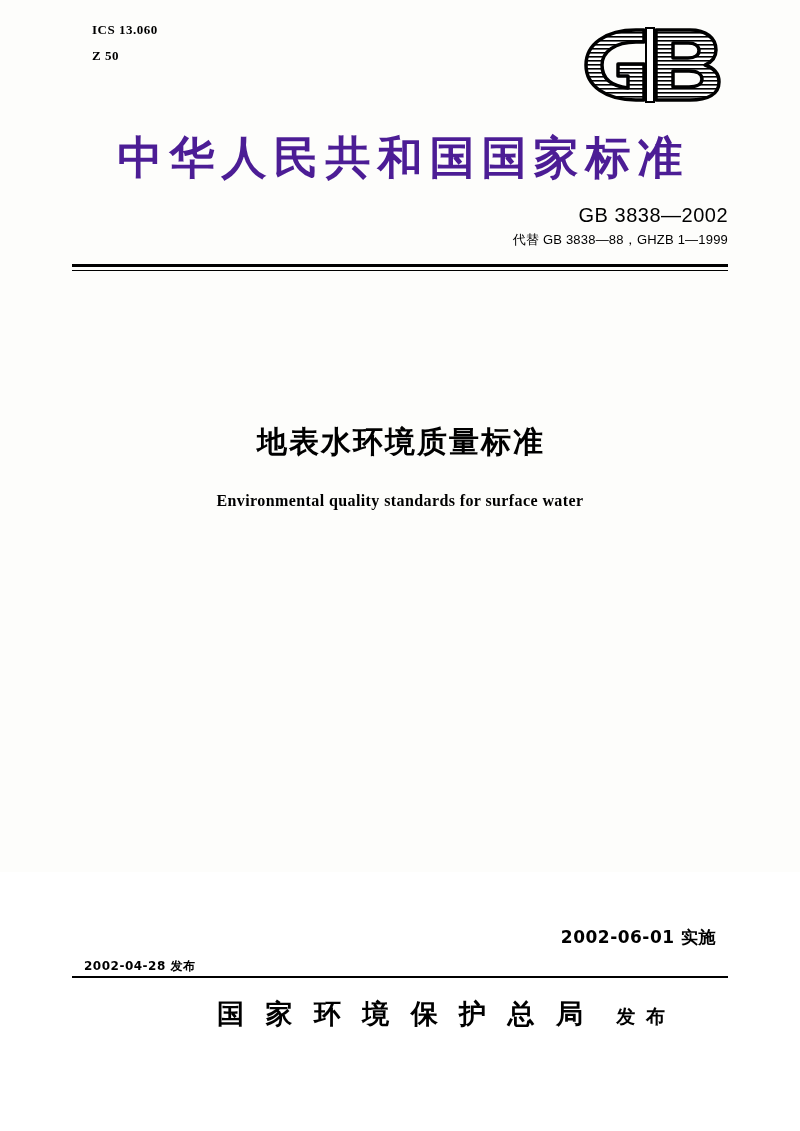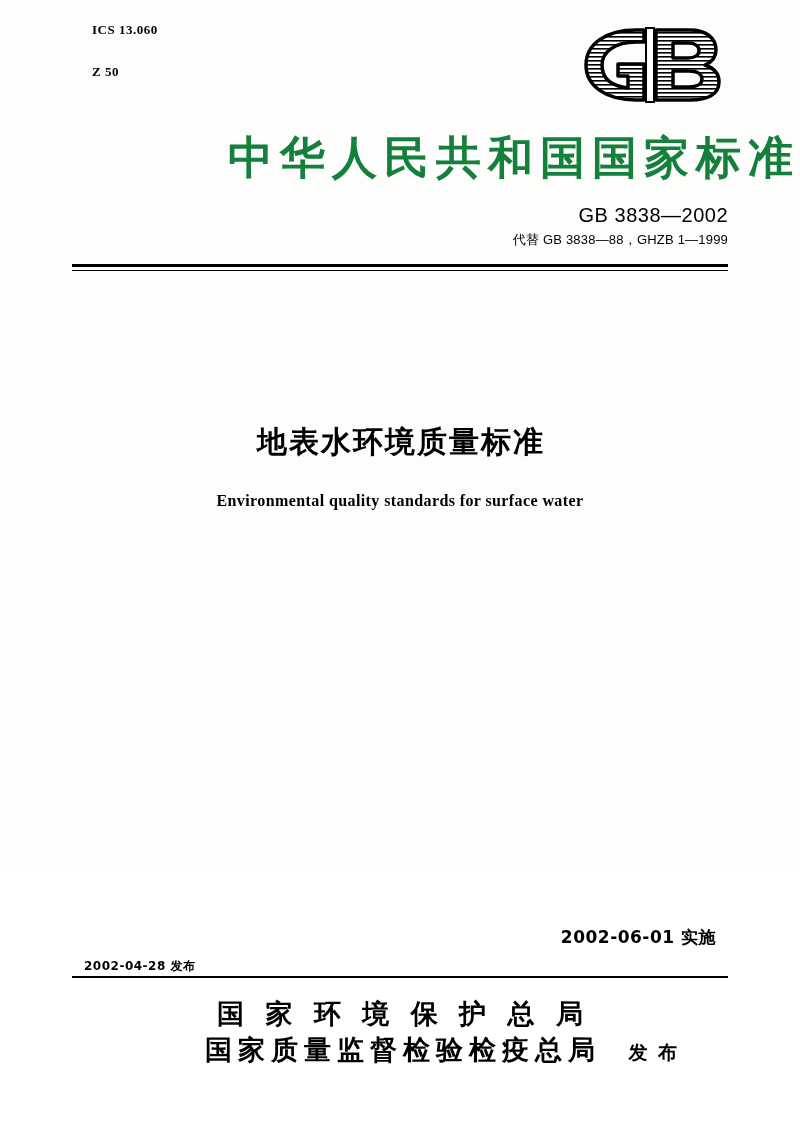--- a/index.html
+++ b/index.html
@@ -28,46 +28,46 @@
     position: absolute;
     left: 92px;
     top: 18px;
     font-family: "Liberation Serif", serif;
     font-weight: bold;
     font-size: 13px;
     letter-spacing: 0.5px;
     line-height: 24px;
   }
   .ics-line2 {
-    margin-top: 18px;
+    margin-top: 2px;
   }
 
   
   .gb-logo {
     position: absolute;
     right: 72px;
     top: 24px;
     width: 150px;
     height: 82px;
   }
   .gb-logo svg { display:block; }
 
   
   .main-title {
     position: absolute;
     left: 0;
     top: 128px;
     width: 800px;
-    text-align: right;
+    text-align: center;
     font-family: "DejaVu Sans", sans-serif;
     font-weight: bold;
     font-size: 45px;
     letter-spacing: 7px;
     text-indent: 7px;
-    color: #15803d;
+    color: #4c1d95;
   }
 
   
   .std-no {
     position: absolute;
     right: 72px;
     top: 204px;
     text-align: right;
     font-family: "Liberation Sans", sans-serif;
     font-weight: normal;
@@ -215,18 +215,17 @@
   <div class="doc-title-en">Environmental quality standards for surface water</div>
 
   <div class="date-issue">2002-04-28 发布</div>
   <div class="date-effect">2002-06-01 实施</div>
 
   <div class="rule rule-bottom"></div>
 
   <div class="publisher">
     <div class="pub-wrap">
       <div class="pub-line">国 家 环 境 保 护 总 局</div>
-      <div class="pub-line">国家质量监督检验检疫总局</div>
       <div class="pub-issue">发 布</div>
     </div>
   </div>
 
 </div>
 
 </body></html>

